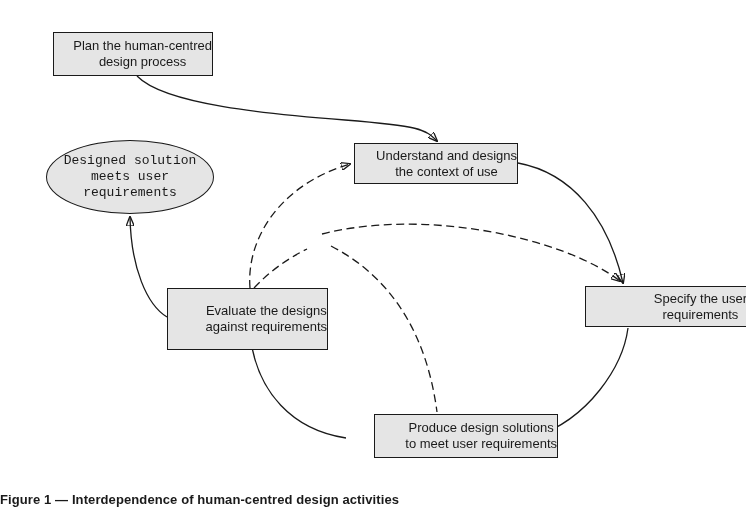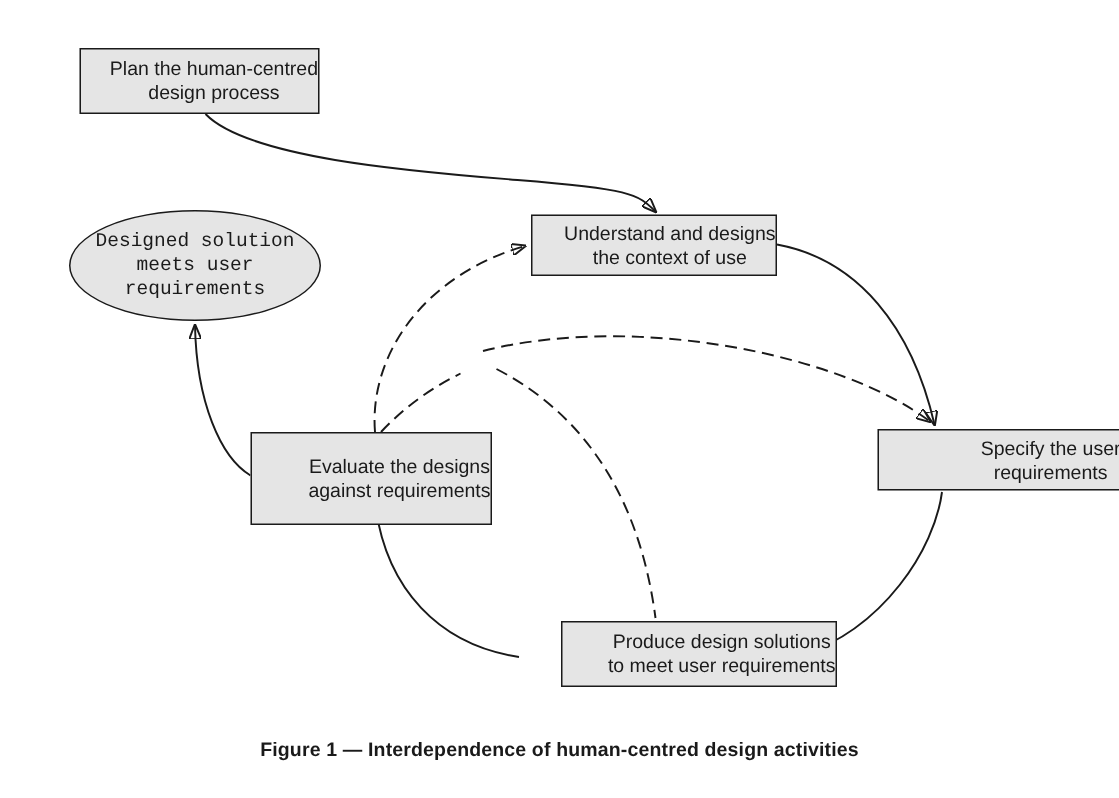--- a/index.html
+++ b/index.html
@@ -59,21 +59,21 @@
     font-size: 13px;
     line-height: 17.5px;
     white-space: pre-line;
     text-align: left;
   }
   .caption {
     position: absolute;
     left: 0;
     right: 0;
     top: 492px;
-    text-align: center;
+    text-align: left;
     font-size: 13px;
     font-weight: bold;
     letter-spacing: 0.1px;
   }
 </style>
 </head>
 <body>
 
 <div class="stage">
 

